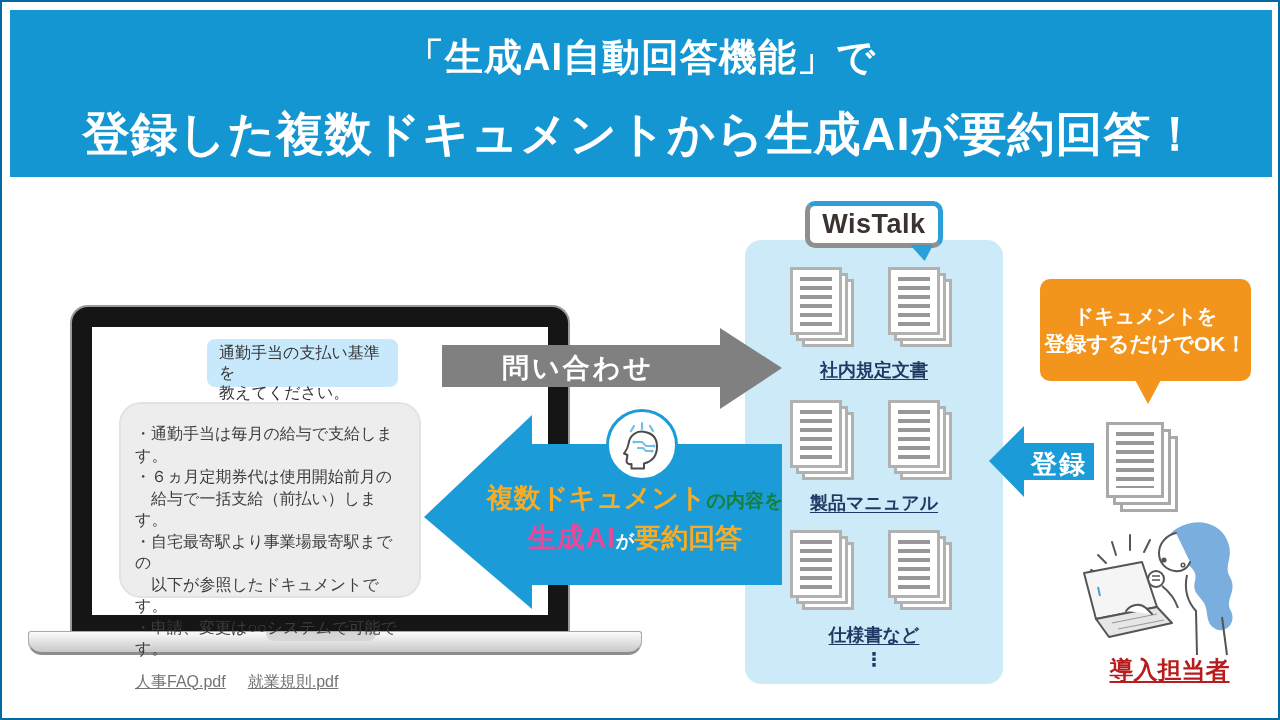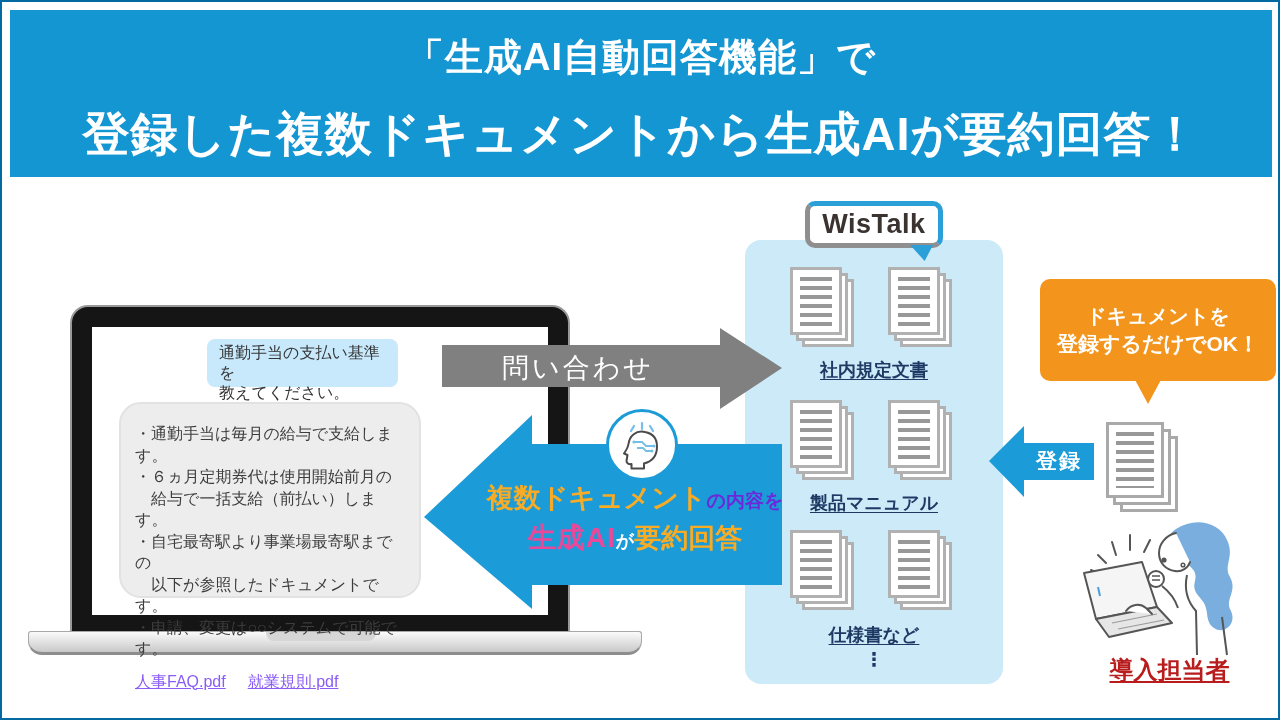--- a/index.html
+++ b/index.html
@@ -43,41 +43,41 @@
     background:#c8e9fc; border-radius:8px; padding:4px 12px;
     font-size:16px; line-height:20px; color:#333; z-index:4;
   }
   .a-bubble {
     position:absolute; left:117px; top:400px; width:302px; height:196px;
     background:#ededed; border:2px solid #e2e2e2; border-radius:22px;
     padding:19px 14px; font-size:16px; line-height:21.5px; color:#3d3d3d; z-index:4;
   }
   .a-bubble .spacer { height:10px; }
   .a-bubble .links { margin-top:1px; }
-  .a-bubble .links a { color:#8b5cf6; text-decoration:underline; margin-right:22px; }
+  .a-bubble .links a { color:#737373; text-decoration:underline; margin-right:22px; }
 
   
   .arrow-svg { position:absolute; z-index:5; }
   .inquiry-label {
     position:absolute; left:445px; top:348px; width:262px; text-align:center;
-    color:#fff; font-size:27px; font-weight:400; letter-spacing:3px; z-index:6;
+    color:#fff; font-size:27px; font-weight:700; letter-spacing:3px; z-index:6;
   }
   .summary-text {
     position:absolute; left:468px; top:480px; width:330px; text-align:center;
     color:#fff; z-index:6; font-weight:800;
   }
   .summary-text .row1 { line-height:33px; }
   .summary-text .row2 { line-height:39px; }
   .seg-big-orange { font-size:27px; color:#f8ab25; }
-  .seg-small-white { font-size:19px; color:#6d28d9; }
+  .seg-small-white { font-size:19px; color:#15803d; }
   .seg-big-white { font-size:28px; color:#ec4899; letter-spacing:1px; }
   .seg-tiny-white { font-size:18px; color:#fff; }
   .register-label {
     position:absolute; left:1022px; top:445px; width:70px; text-align:center;
-    color:#fff; font-size:21px; font-weight:800; letter-spacing:2px; z-index:6;
+    color:#fff; font-size:26px; font-weight:800; letter-spacing:2px; z-index:6;
   }
 
   
   .ai-circle {
     position:absolute; left:604px; top:407px; width:72px; height:72px;
     background:#fff; border:3px solid #1b9cd8; border-radius:50%;
     display:flex; align-items:center; justify-content:center; z-index:7;
   }
 
   
@@ -116,21 +116,21 @@
     background:repeating-linear-gradient(to bottom,#989898 0 4px,transparent 4px 9px);
   }
   .doc-stack.lg { width:76px; height:94px; }
   .doc-stack.lg .doc-layer { width:58px; height:76px; border-color:#a9a9a9; }
   .doc-stack.lg .doc-layer.b2 { left:14px; top:14px; }
   .doc-stack.lg .doc-layer.b1 { left:7px; top:7px; }
   .doc-stack.lg .doc-layer.front::before { height:56px; }
 
   
   .callout {
-    position:absolute; left:1038px; top:277px; width:236px; height:102px;
+    position:absolute; left:1038px; top:277px; width:211px; height:102px;
     background:#f3951c; border-radius:10px; color:#fff; text-align:center;
     display:flex; flex-direction:column; justify-content:center; z-index:8;
     font-weight:800;
   }
   .callout .c1 { font-size:20px; line-height:27px; }
   .callout .c2 { font-size:21px; line-height:28px; }
   .callout-tail {
     position:absolute; left:1132px; top:376px; width:0; height:0;
     border-left:14px solid transparent; border-right:14px solid transparent;
     border-top:26px solid #f3951c; z-index:8;

